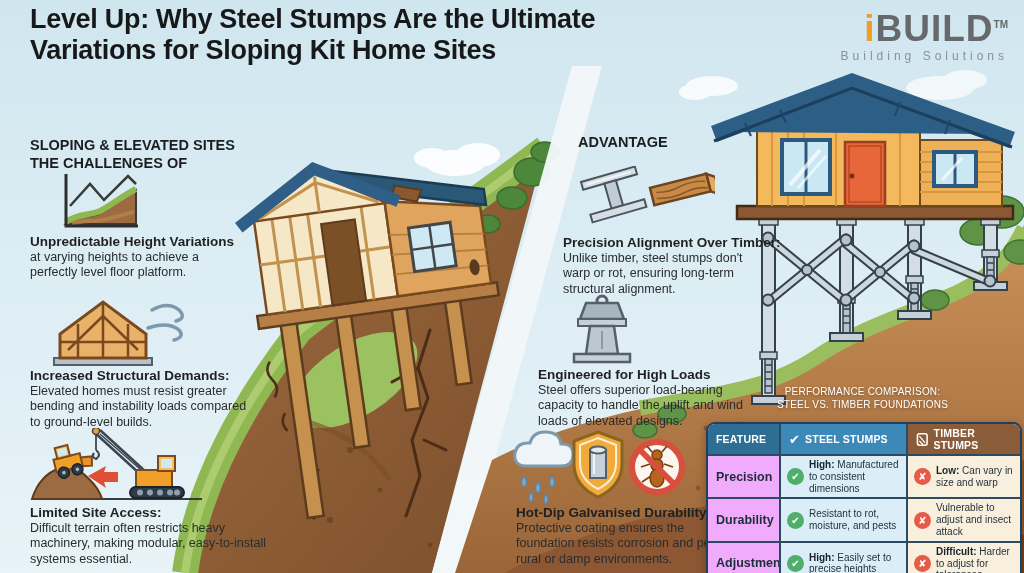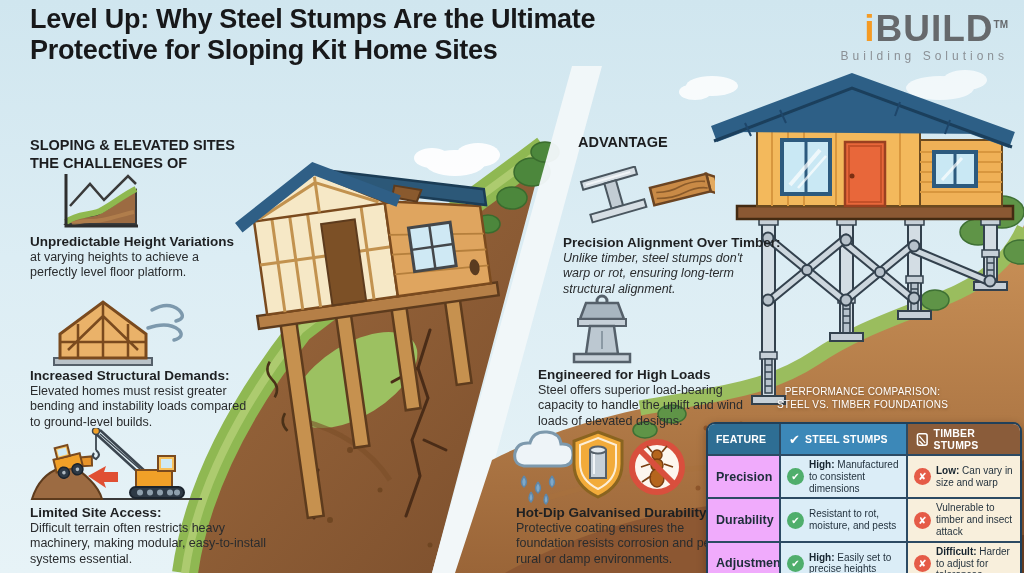--- a/index.html
+++ b/index.html
@@ -248,21 +248,21 @@
 
     <polygon points="728,132 852,86 990,134" fill="#2d5f86"></polygon>
     <path d="M714,134 L852,82 L1012,140" stroke="#2d5f86" stroke-width="17" fill="none" stroke-linecap="butt"></path>
     <path d="M714,141 L852,88 L1012,147" stroke="#1b3f5c" stroke-width="3" fill="none"></path>
     <path d="M780,110 l6,13 M745,123 l6,13 M900,102 l-5,14 M950,120 l-5,14" stroke="#1e466a" stroke-width="2"></path>
   </g>
 </svg>
 
 <div class="abs overlay main-title">
   <div>Level Up: Why Steel Stumps Are the Ultimate</div>
-  <div>Protective for Sloping Kit Home Sites</div>
+  <div>Variations for Sloping Kit Home Sites</div>
 </div>
 
 <div class="abs overlay logo">
   <div class="logo-word"><span class="logo-i">i</span><span>BUILD</span><span class="logo-tm">TM</span></div>
   <div class="logo-tag">Building Solutions</div>
 </div>
 
 <div class="abs overlay sec-head" style="left:30px;top:137px;">
   <div>SLOPING &amp; ELEVATED SITES</div>
   <div>THE CHALLENGES OF</div>
@@ -337,21 +337,21 @@
     <rect x="0" y="34" width="56" height="8" fill="#d6dee4" stroke="#4a565f" stroke-width="2"></rect>
     <path d="M4,4 H50" stroke="#f0f4f7" stroke-width="2"></path>
   </g>
   <g transform="translate(76,18) rotate(-14)">
     <polygon points="58,4 66,9 66,27 58,22" fill="#e3aa60" stroke="#6b4422" stroke-width="2.5"></polygon>
     <rect x="0" y="4" width="58" height="18" fill="#c98a46" stroke="#6b4422" stroke-width="2.5"></rect>
     <path d="M5,10 q14,3 24,0 q14,-3 26,1 M4,16 q16,4 28,1 q14,-3 24,1" stroke="#8a5a2a" stroke-width="1.6" fill="none"></path>
   </g>
 </svg>
 <div class="abs overlay item-title nowrap" style="left:563px;top:235px;">Precision Alignment Over Timber:</div>
-<div class="abs overlay item-body" style="left:563px;top:251px;width:205px;font-style:italic;">Unlike timber, steel stumps don't warp or rot, ensuring long-term structural alignment.</div>
+<div class="abs overlay item-body" style="left:563px;top:251px;width:205px;">Unlike timber, steel stumps don't warp or rot, ensuring long-term structural alignment.</div>
 
 <svg class="abs overlay" style="left:566px;top:292px;" width="72" height="72" viewBox="0 0 72 72">
   <circle cx="36" cy="9" r="5" fill="none" stroke="#55606a" stroke-width="3"></circle>
   <polygon points="20,11 52,11 58,27 14,27" fill="#a8b6c0" stroke="#55606a" stroke-width="2.5"></polygon>
   <rect x="12" y="27" width="48" height="7" fill="#c6d0d8" stroke="#55606a" stroke-width="2"></rect>
   <polygon points="24,34 48,34 52,62 20,62" fill="#bcc8d1" stroke="#55606a" stroke-width="2.5"></polygon>
   <path d="M36,39 V57" stroke="#8b99a4" stroke-width="2"></path>
   <rect x="8" y="62" width="56" height="8" fill="#c6d0d8" stroke="#55606a" stroke-width="2.5"></rect>
 </svg>
 <div class="abs overlay item-title nowrap" style="left:538px;top:367px;">Engineered for High Loads</div>
@@ -424,21 +424,21 @@
         </div>
     </div>
     <div class="t-row">
       <div class="cell td td-feature">Durability</div>
       <div class="cell td td-steel">
           <span class="badge badge-ok">✔</span>
           <p class="cellp"><b></b><span>Resistant to rot, moisture, and pests</span></p>
         </div>
       <div class="cell td td-timber">
           <span class="badge badge-no">✘</span>
-          <p class="cellp"><b></b><span>Vulnerable to timber and insect attack</span></p>
+          <p class="cellp"><b></b><span>Vulnerable to adjust and insect attack</span></p>
         </div>
     </div>
     <div class="t-row">
       <div class="cell td td-feature">Adjustment</div>
       <div class="cell td td-steel">
           <span class="badge badge-ok">✔</span>
           <p class="cellp"><b>High:</b><span> Easily set to precise heights</span></p>
         </div>
       <div class="cell td td-timber">
           <span class="badge badge-no">✘</span>

